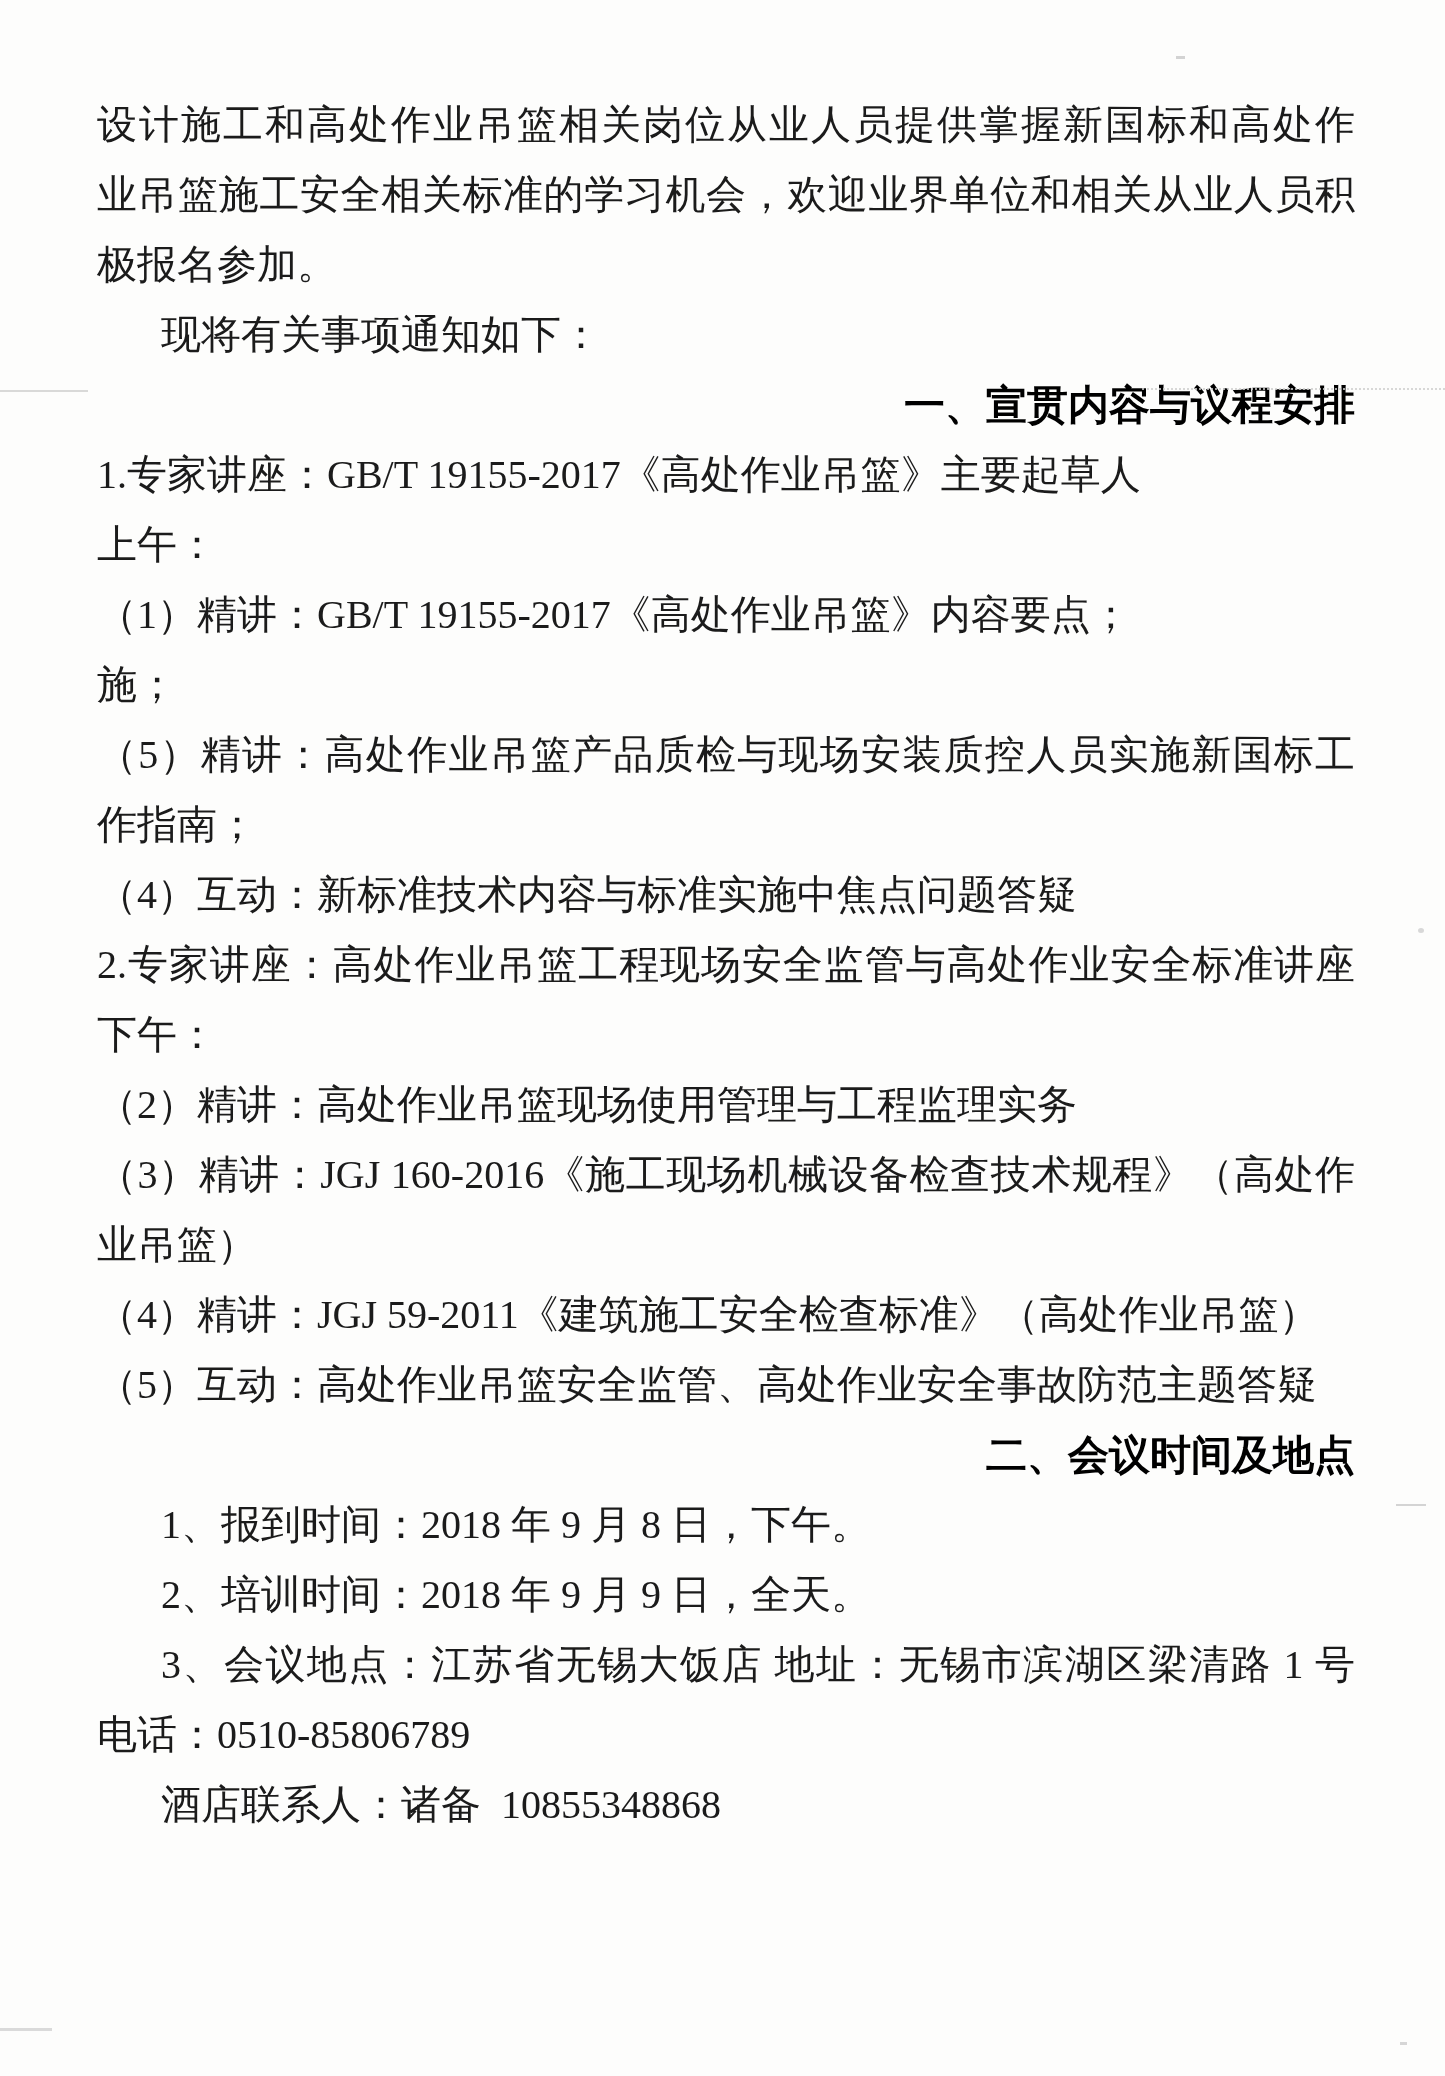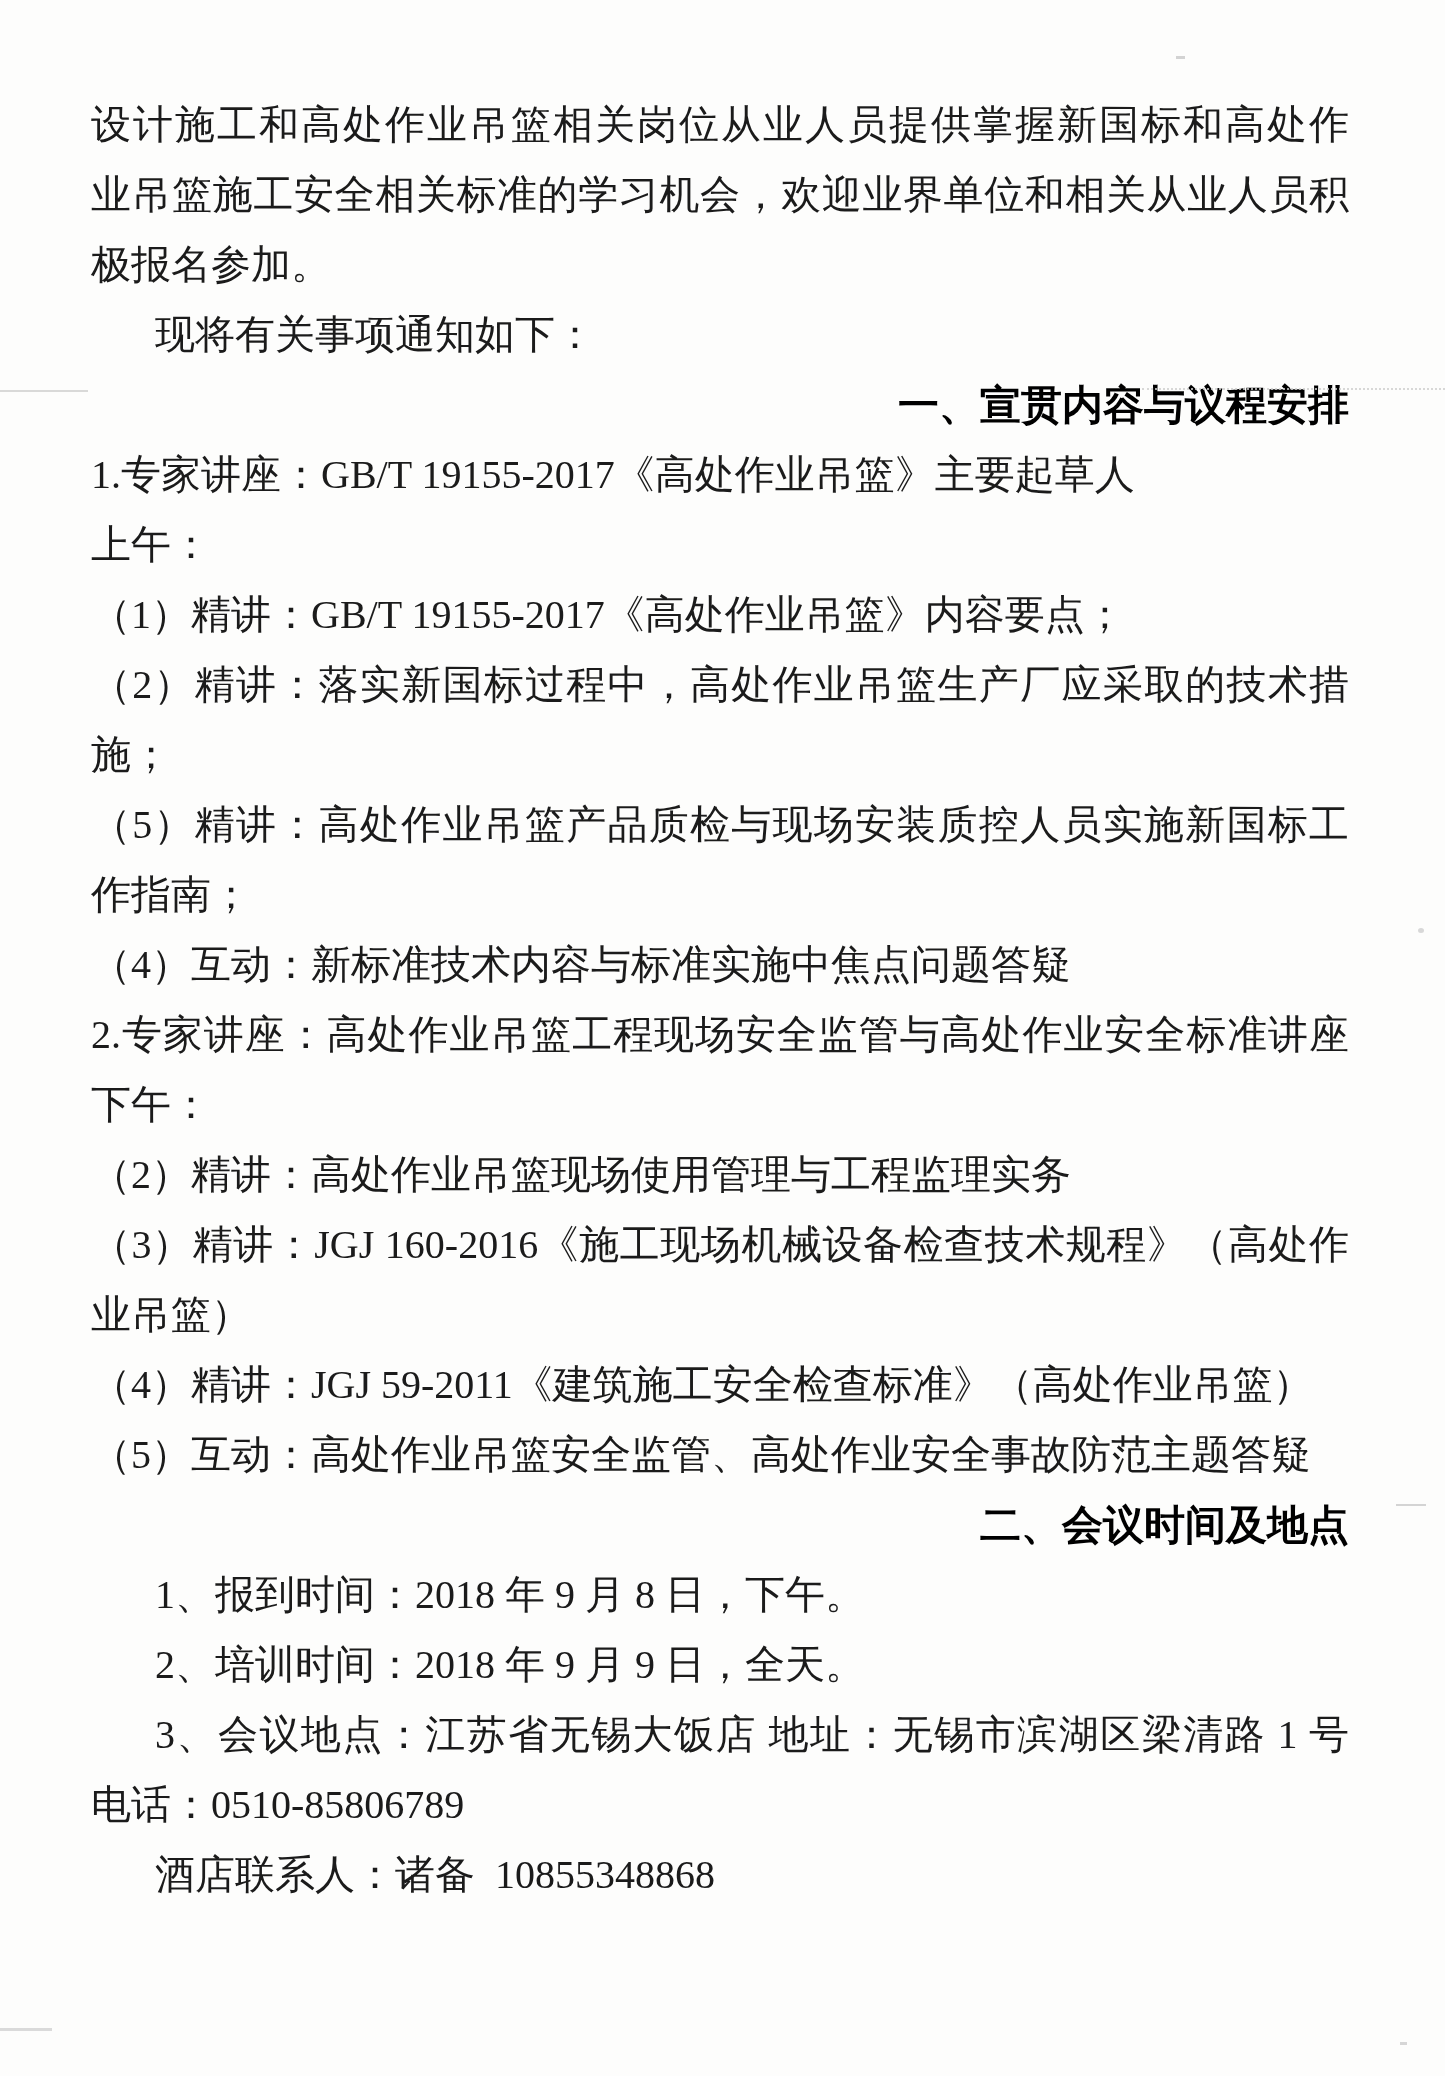--- a/index.html
+++ b/index.html
@@ -11,21 +11,21 @@
     position: relative;
     width: 1445px;
     height: 2076px;
     background: #fdfdfc;
     overflow: hidden;
     font-family: "Liberation Serif", "DejaVu Serif", serif;
     color: #1b1b1b;
   }
   .content {
     position: absolute;
-    left: 91px;
+    left: 97px;
     top: 90px;
     width: 1258px;
   }
   .line {
     font-size: 40px;
     height: 70px;
     line-height: 70px;
     white-space: pre;
     overflow: visible;
   }
@@ -63,21 +63,20 @@
 <div class="page">
   <div class="content">
       <div class="line fill">设计施工和高处作业吊篮相关岗位从业人员提供掌握新国标和高处作</div>
       <div class="line fill">业吊篮施工安全相关标准的学习机会，欢迎业界单位和相关从业人员积</div>
       <div class="line">极报名参加。</div>
       <div class="line indent">现将有关事项通知如下：</div>
       <div class="line heading">一、宣贯内容与议程安排</div>
       <div class="line">1.专家讲座：GB/T 19155-2017《高处作业吊篮》主要起草人</div>
       <div class="line">上午：</div>
       <div class="line">（1）精讲：GB/T 19155-2017《高处作业吊篮》内容要点；</div>
-      <div class="line fill">（2）精讲：落实新国标过程中，高处作业吊篮生产厂应采取的技术措</div>
       <div class="line">施；</div>
       <div class="line fill">（5）精讲：高处作业吊篮产品质检与现场安装质控人员实施新国标工</div>
       <div class="line">作指南；</div>
       <div class="line">（4）互动：新标准技术内容与标准实施中焦点问题答疑</div>
       <div class="line fill">2.专家讲座：高处作业吊篮工程现场安全监管与高处作业安全标准讲座</div>
       <div class="line">下午：</div>
       <div class="line">（2）精讲：高处作业吊篮现场使用管理与工程监理实务</div>
       <div class="line fill">（3）精讲：JGJ 160-2016《施工现场机械设备检查技术规程》（高处作</div>
       <div class="line">业吊篮）</div>
       <div class="line">（4）精讲：JGJ 59-2011《建筑施工安全检查标准》（高处作业吊篮）</div>

